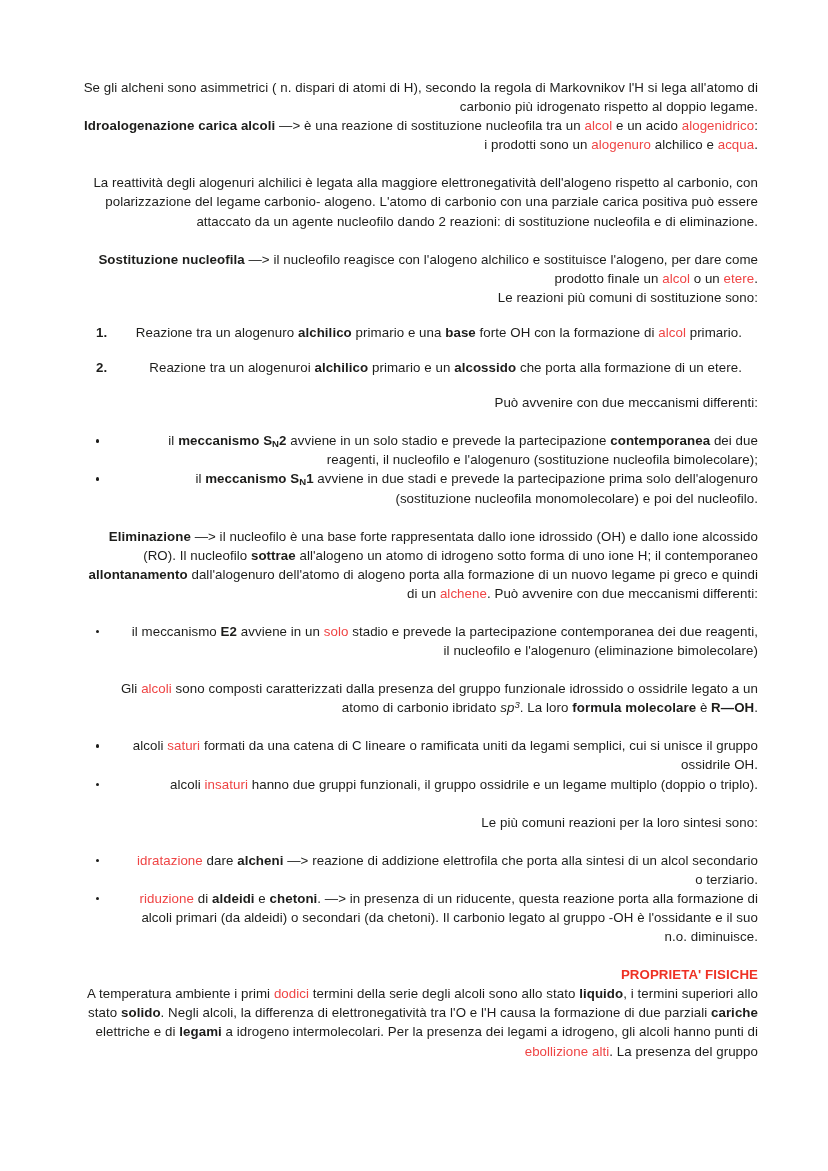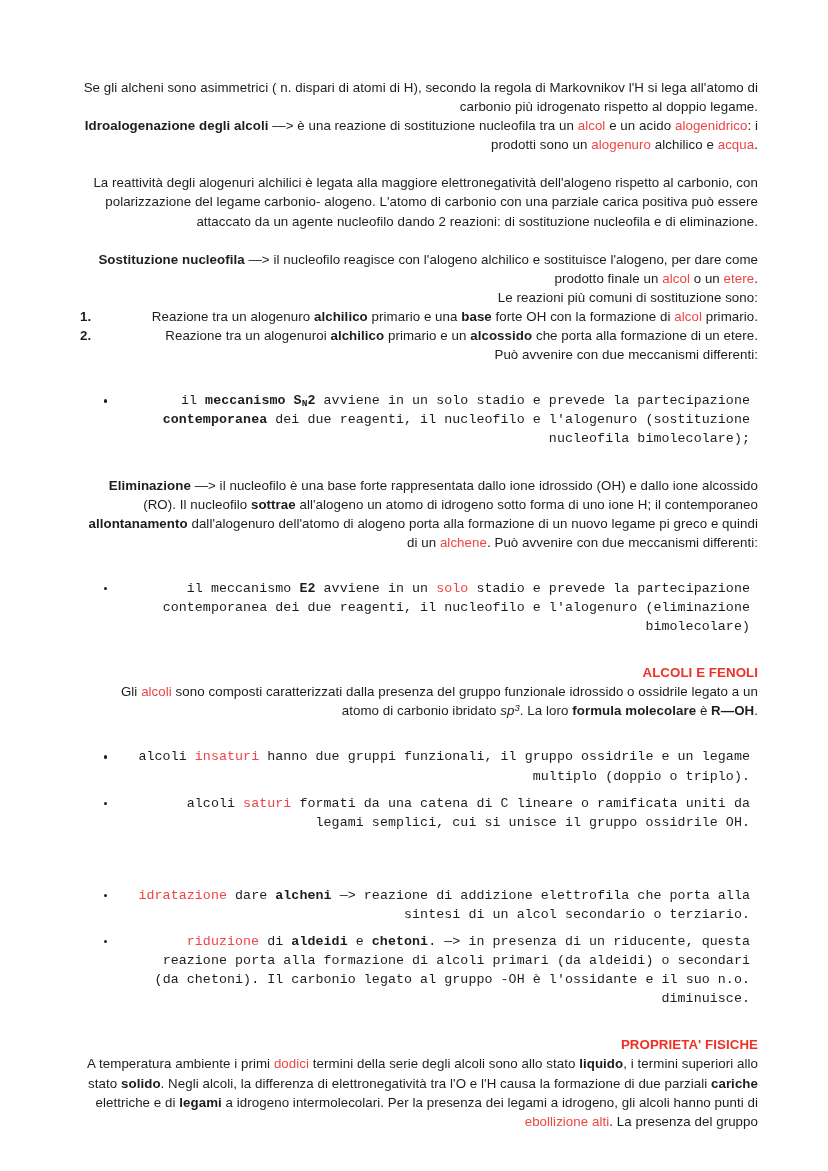--- a/index.html
+++ b/index.html
@@ -55,62 +55,61 @@
   
   ol.numlist {
     margin: 0;
     padding: 0;
     list-style: none;
     counter-reset: nl;
   }
   ol.numlist > li {
     position: relative;
     padding-left: 27px;
-    margin: 0;
+    margin: 16px;
     counter-increment: nl;
   }
   ol.numlist > li::before {
     content: counter(nl) ".";
     position: absolute;
     left: 0;
     top: 0;
     font-weight: bold;
   }
   
   ul.bullets {
     margin: 0;
     padding: 0;
     list-style: none;
   }
   ul.bullets > li {
     position: relative;
     padding-left: 47px;
-    margin: 8px;
-    font-family: Liberation Mono, monospace;
+    margin: 0;
   }
   ul.bullets > li::before {
     content: "";
     position: absolute;
     left: 16px;
     top: 8px;
     width: 3.4px;
     height: 3.4px;
     border-radius: 50%;
     background: #1d1d1b;
   }
 </style>
 </head>
 <body>
 
 <div id="page">
   <div class="doc">
 
     <p class="block">
       <span>Se gli alcheni sono asimmetrici ( n. dispari di atomi di H), secondo la regola di Markovnikov l'H si lega all'atomo di carbonio più idrogenato rispetto al doppio legame.</span><br>
-      <b>Idroalogenazione degli alcoli</b><span>&nbsp;</span><span>—&gt;</span><span> è una reazione di sostituzione nucleofila tra un </span><span class="red">alcol</span><span> e un acido </span><span class="red">alogenidrico</span><span>: i prodotti sono un </span><span class="red">alogenuro</span><span> alchilico e </span><span class="red">acqua</span><span>.</span>
+      <b>Idroalogenazione carica alcoli</b><span>&nbsp;</span><span>—&gt;</span><span> è una reazione di sostituzione nucleofila tra un </span><span class="red">alcol</span><span> e un acido </span><span class="red">alogenidrico</span><span>: i prodotti sono un </span><span class="red">alogenuro</span><span> alchilico e </span><span class="red">acqua</span><span>.</span>
     </p>
 
     <div class="gap-md"></div>
 
     <p class="block">La reattività degli alogenuri alchilici è legata alla maggiore elettronegatività dell'alogeno rispetto al carbonio, con polarizzazione del legame carbonio- alogeno.  L'atomo di carbonio con una parziale carica positiva può essere attaccato da un agente nucleofilo dando 2 reazioni: di sostituzione nucleofila e di eliminazione.</p>
 
     <div class="gap-md"></div>
 
     <p class="block">
       <b>Sostituzione nucleofila</b><span>&nbsp;</span><span>—&gt;</span><span> il nucleofilo reagisce con l'alogeno alchilico e sostituisce l'alogeno, per dare come prodotto finale un </span><span class="red">alcol</span><span> o un </span><span class="red">etere</span><span>.</span><br>
@@ -121,50 +120,51 @@
       <li><span>Reazione tra un alogenuro </span><b>alchilico</b><span> primario e una </span><b>base</b><span> forte OH con la formazione di </span><span class="red">alcol</span><span> primario.</span></li>
       <li><span>Reazione tra un alogenuroi </span><b>alchilico</b><span> primario e un </span><b>alcossido</b><span> che porta alla formazione di un etere.</span></li>
     </ol>
 
     <p class="block">Può avvenire con due meccanismi differenti:</p>
 
     <div class="gap-md"></div>
 
     <ul class="bullets">
       <li><span>il </span><b>meccanismo S</b><sub class="b">N</sub><b>2</b><span> avviene in un solo stadio e prevede la partecipazione </span><b>contemporanea</b><span> dei due reagenti, il nucleofilo e l'alogenuro (sostituzione nucleofila bimolecolare);</span></li>
+      <li><span>il </span><b>meccanismo S</b><sub class="b">N</sub><b>1</b><span> avviene in due stadi e prevede la partecipazione prima solo dell'alogenuro (sostituzione nucleofila monomolecolare) e poi del nucleofilo.</span></li>
     </ul>
 
     <div class="gap-md"></div>
 
     <p class="block">
       <b>Eliminazione</b><span>&nbsp;</span><span>—&gt;</span><span> il nucleofilo è una base forte rappresentata dallo ione idrossido (OH) e dallo ione alcossido (RO). Il nucleofilo </span><b>sottrae</b><span> all'alogeno un atomo di idrogeno sotto forma di uno ione H; il contemporaneo </span><b>allontanamento</b><span> dall'alogenuro dell'atomo di alogeno porta alla formazione di un nuovo legame pi greco e quindi di un </span><span class="red">alchene</span><span>.  Può avvenire con due meccanismi differenti:</span>
     </p>
 
     <div class="gap-md"></div>
 
     <ul class="bullets">
       <li><span>il meccanismo </span><b>E2</b><span> avviene in un </span><span class="red">solo</span><span> stadio e prevede la partecipazione contemporanea dei due reagenti, il nucleofilo e l'alogenuro (eliminazione bimolecolare)</span></li>
     </ul>
 
     <div class="gap-md"></div>
 
-    <p class="heading">ALCOLI E FENOLI</p>
     <p class="block">
       <span>Gli </span><span class="red">alcoli</span><span> sono composti caratterizzati dalla presenza del gruppo funzionale idrossido o ossidrile legato a un atomo di carbonio ibridato </span><span class="it">sp</span><sup class="it">3</sup><span>. La loro </span><b>formula molecolare</b><span> è </span><b>R—OH</b><span>.</span><br>
     </p>
 
     <div class="gap-md"></div>
 
     <ul class="bullets">
+      <li><span>alcoli </span><span class="red">saturi</span><span> formati da una catena di C lineare o ramificata uniti da legami semplici, cui si unisce il gruppo ossidrile OH.</span></li>
       <li><span>alcoli </span><span class="red">insaturi</span><span> hanno due gruppi funzionali, il gruppo ossidrile e un legame multiplo (doppio o triplo).</span></li>
-      <li><span>alcoli </span><span class="red">saturi</span><span> formati da una catena di C lineare o ramificata uniti da legami semplici, cui si unisce il gruppo ossidrile OH.</span></li>
     </ul>
 
     <div class="gap-md"></div>
 
+    <p class="block">Le più comuni reazioni per la loro sintesi sono:</p>
 
     <div class="gap-md"></div>
 
     <ul class="bullets">
       <li><span class="red">idratazione</span><span> dare </span><b>alcheni</b><span> —&gt; reazione di addizione elettrofila che porta alla sintesi di un alcol secondario o terziario.</span></li>
       <li><span class="red">riduzione</span><span> di </span><b>aldeidi</b><span> e </span><b>chetoni</b><span>. —&gt; in presenza di un riducente, questa reazione porta alla formazione di alcoli primari (da aldeidi) o secondari (da chetoni). Il carbonio legato al gruppo -OH è l'ossidante e il suo n.o. diminuisce.</span></li>
     </ul>
 
     <div class="gap-md"></div>
 

